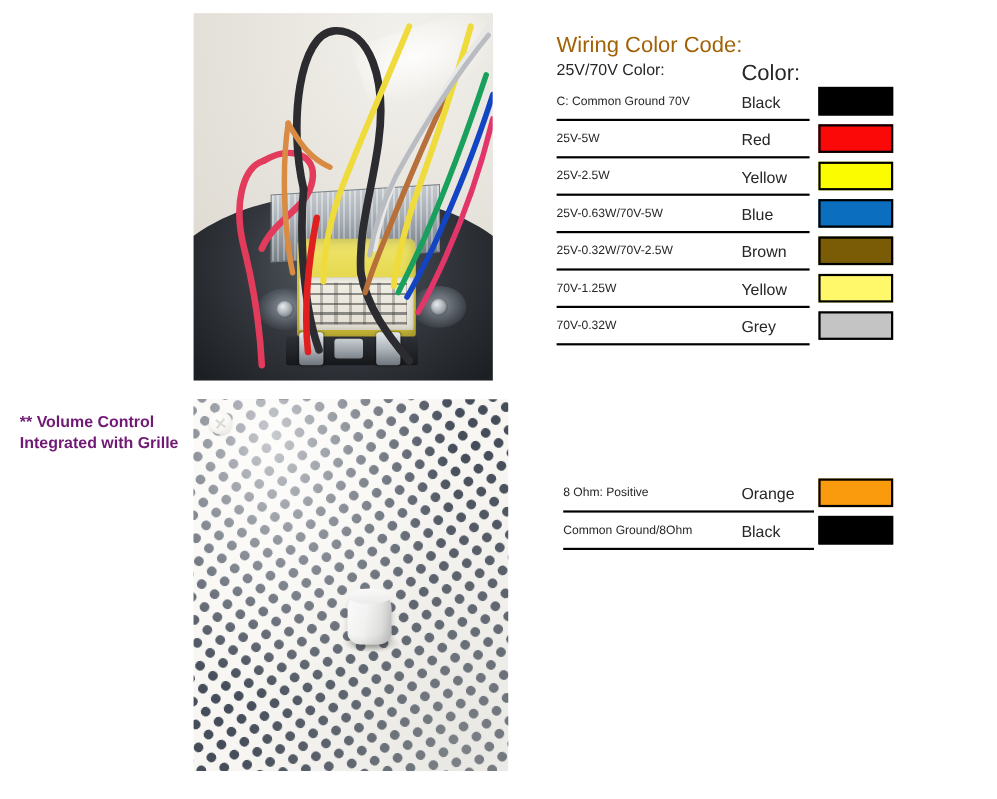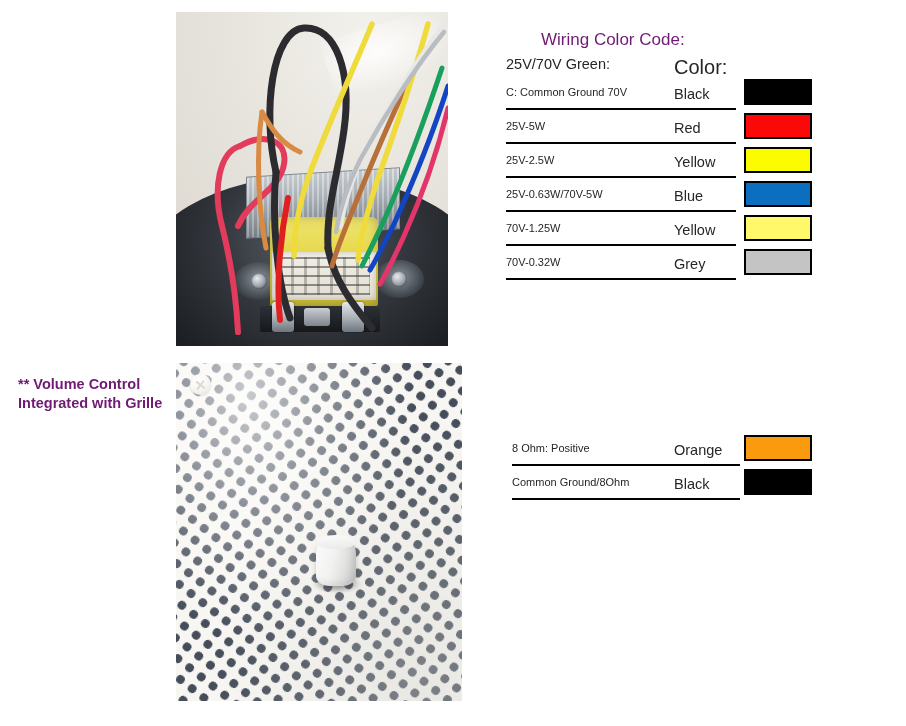--- a/index.html
+++ b/index.html
@@ -216,24 +216,23 @@
     width: 170px;
     font-size: 14.5px;
     font-weight: bold;
     line-height: 19px;
     color: #701a75;
   }
 
   
   .code-title {
     position: absolute;
-    font-size: 17px;
-    color: #701a75;
+    font-size: 20px;
+    color: #a16207;
     white-space: nowrap;
-    margin-left: 35px;
   }
   #wiring-title { left: 506px; top: 30px; }
 
   #taps-header { position:absolute; left:506px; top:56px; width:240px; }
   #taps-header .hcell-a { position:absolute; left:0;    top:0; font-size:14.5px; color:#262626; white-space:nowrap; }
   #taps-header .hcell-b { position:absolute; left:168px; top:0; font-size:20px; color:#262626; white-space:nowrap; }
 
   .wire-table {
     position: absolute;
     left: 506px;
@@ -346,21 +345,21 @@
 </div>
 
 <div id="volume-note">
   <div>** Volume Control</div>
   <div>Integrated with Grille</div>
 </div>
 
 <div class="code-title" id="wiring-title">Wiring Color Code:</div>
 
 <div id="taps-header">
-  <span class="hcell-a">25V/70V Green:</span>
+  <span class="hcell-a">25V/70V Color:</span>
   <span class="hcell-b">Color:</span>
 </div>
 
 <div class="wire-table" id="wiring-table">
     <div class="wire-row">
       <span class="tap">C: Common Ground 70V</span>
       <span class="cname">Black</span>
       <div class="rule"></div>
       <div class="swatch" style="background: rgb(0, 0, 0);"></div>
     </div>
@@ -376,20 +375,26 @@
       <div class="rule"></div>
       <div class="swatch" style="background: rgb(252, 252, 0);"></div>
     </div>
     <div class="wire-row">
       <span class="tap">25V-0.63W/70V-5W</span>
       <span class="cname">Blue</span>
       <div class="rule"></div>
       <div class="swatch" style="background: rgb(11, 110, 190);"></div>
     </div>
     <div class="wire-row">
+      <span class="tap">25V-0.32W/70V-2.5W</span>
+      <span class="cname">Brown</span>
+      <div class="rule"></div>
+      <div class="swatch" style="background: rgb(122, 92, 6);"></div>
+    </div>
+    <div class="wire-row">
       <span class="tap">70V-1.25W</span>
       <span class="cname">Yellow</span>
       <div class="rule"></div>
       <div class="swatch" style="background: rgb(255, 248, 107);"></div>
     </div>
     <div class="wire-row">
       <span class="tap">70V-0.32W</span>
       <span class="cname">Grey</span>
       <div class="rule"></div>
       <div class="swatch" style="background: rgb(196, 196, 196);"></div>

